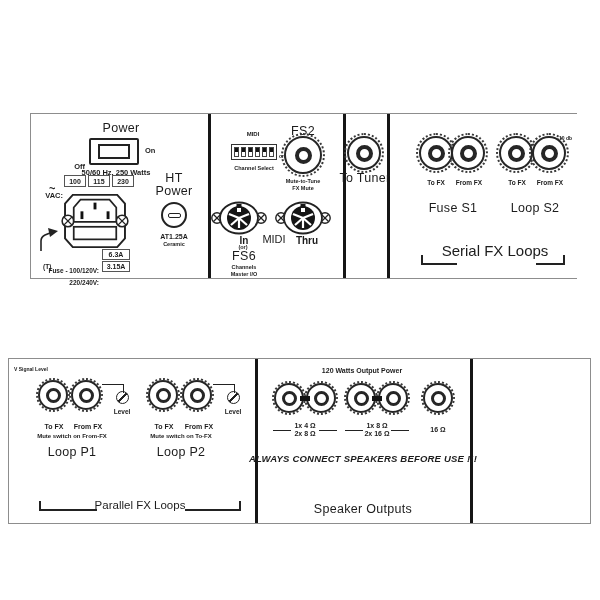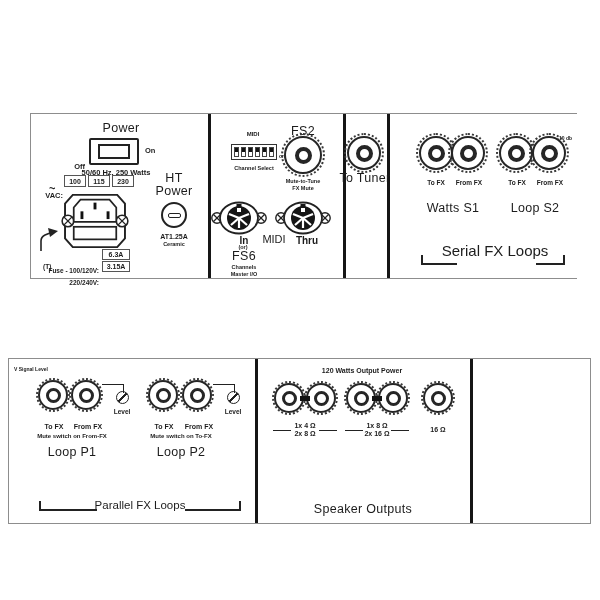--- a/index.html
+++ b/index.html
@@ -192,21 +192,21 @@
 
     <div class="t f5 rt" style="right:5px;top:6px;width:30px">-10 db</div>
     <div class="jack" style="left:388px;top:22px"></div>
     <div class="jack" style="left:420px;top:22px"></div>
     <div class="jack" style="left:468px;top:22px"></div>
     <div class="jack" style="left:501px;top:22px"></div>
     <div class="t f65 ctr" style="left:405px;top:65px">To FX</div>
     <div class="t f65 ctr" style="left:438px;top:65px">From FX</div>
     <div class="t f65 ctr" style="left:486px;top:65px">To FX</div>
     <div class="t f65 ctr" style="left:519px;top:65px">From FX</div>
-    <div class="t f12 ctr" style="left:422px;top:88px">Watts S1</div>
+    <div class="t f12 ctr" style="left:422px;top:88px">Fuse S1</div>
     <div class="t f12 ctr" style="left:504px;top:88px">Loop S2</div>
     <div class="bk-l" style="left:390px;top:141px;width:34px"></div>
     <div class="t f11 ctr" style="left:464px;top:129px;font-size:15px">Serial FX Loops</div>
     <div class="bk-r" style="left:505px;top:141px;width:27px"></div>
   </div>
 
   <div class="panel bottom-panel">
     <div class="vline" style="left:246px"></div>
     <div class="vline" style="left:461px"></div>
 
@@ -248,16 +248,17 @@
     <div class="dash" style="left:264px;top:71px"></div>
     <div class="dash" style="left:310px;top:71px"></div>
     <div class="t f7 ctr" style="left:296px;top:63px">1x 4 Ω</div>
     <div class="t f7 ctr" style="left:296px;top:71px">2x 8 Ω</div>
     <div class="dash" style="left:336px;top:71px"></div>
     <div class="dash" style="left:382px;top:71px"></div>
     <div class="t f7 ctr" style="left:368px;top:63px">1x 8 Ω</div>
     <div class="t f7 ctr" style="left:368px;top:71px">2x 16 Ω</div>
     <div class="t f7 ctr" style="left:429px;top:67px">16 Ω</div>
 
+    <div class="t warn ctr" style="left:354px;top:95px">ALWAYS CONNECT SPEAKERS BEFORE USE !!!</div>
     <div class="t f12 ctr" style="left:354px;top:144px">Speaker Outputs</div>
   </div>
 
 </div>
 
 </body></html>

